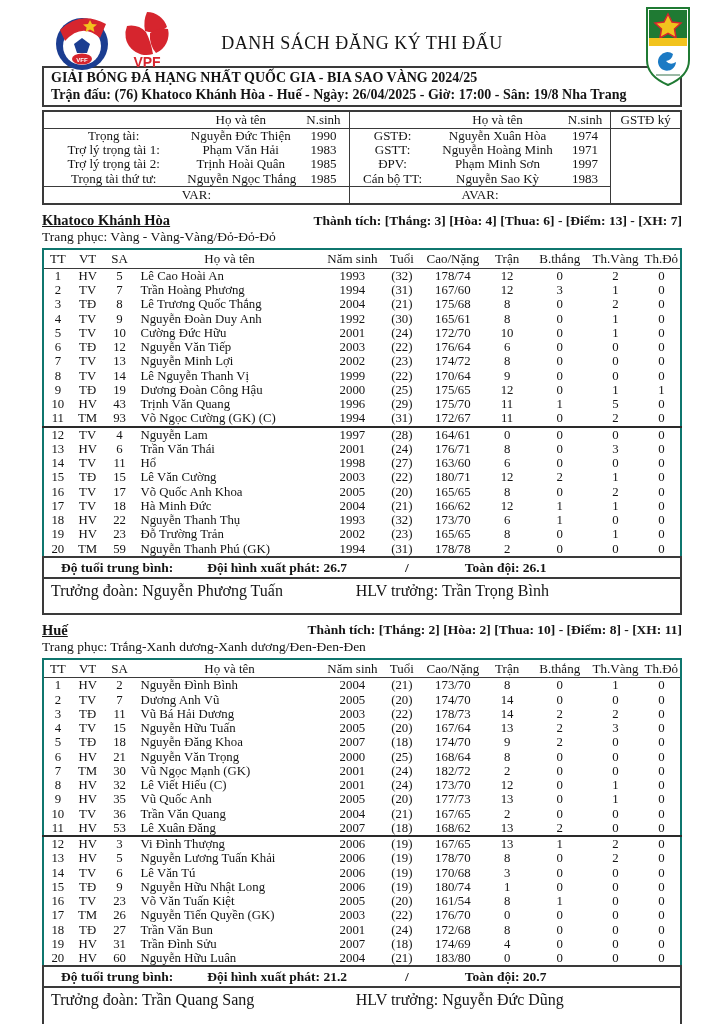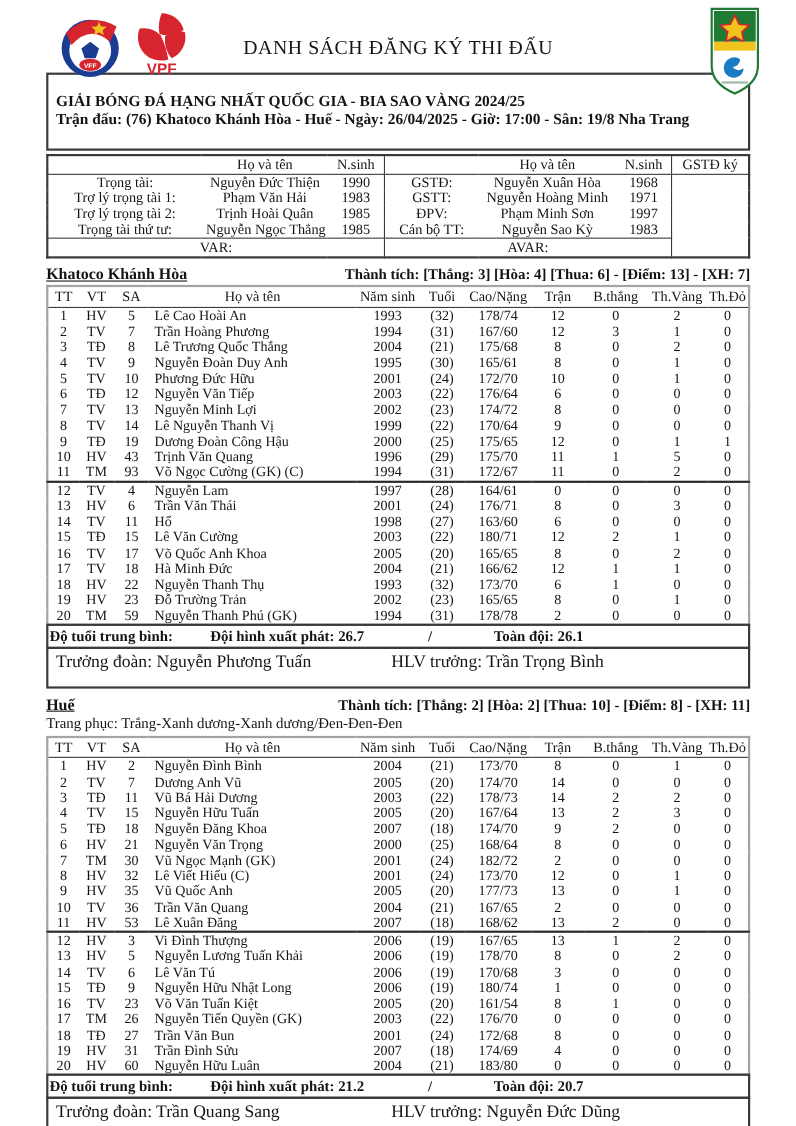--- a/index.html
+++ b/index.html
@@ -7,39 +7,39 @@
     width:724px;height:1024px;background:#ffffff;color:#141414;
     font-family:"Liberation Serif", serif;font-size:13px;overflow:hidden;
   }
   .page{padding:6px 42px 0 42px;position:relative;}
   
   .masthead{position:relative;height:60px;}
   .logos-left{position:absolute;left:8px;top:2px;display:flex;gap:5px;align-items:flex-start;}
   .doc-title{text-align:center;padding-top:27px;font-size:18px;letter-spacing:.5px;white-space:nowrap;}
   .badge-wrap{position:absolute;right:-10px;top:0;}
   
-  .box1{border:2px solid #3a3a3a;padding:17px 7px;font-weight:bold;font-size:14px;line-height:16.5px;}
+  .box1{border:2px solid #3a3a3a;padding:2px 7px;font-weight:bold;font-size:14px;line-height:16.5px;}
   
   .officials{width:100%;border-collapse:collapse;border:2px solid #3a3a3a;margin-top:3px;font-size:13px;table-layout:fixed;}
   .officials td{padding:0 4px;line-height:14.2px;overflow:hidden;white-space:nowrap;text-align:center;}
   .officials .hdr td{text-align:center;border-bottom:1.5px solid #3a3a3a;line-height:16px;}
   .sep-l{border-left:1.5px solid #3a3a3a;}
   .var-row td{border-top:1.5px solid #3a3a3a;line-height:16.5px;}
   .yr{text-align:center;}
   
-  .team-head{display:flex;justify-content:space-between;align-items:flex-start;margin-top:7px;}
+  .team-head{display:flex;justify-content:space-between;align-items:center;margin-top:7px;}
   .team-name{font-weight:bold;text-decoration:underline;font-size:14.5px;}
   .team-record{font-size:13.5px;font-weight:bold;}
   .team-kit{font-size:13.5px;margin:0 0 3px 0;}
-  .roster{width:100%;border-collapse:collapse;border:2px solid #a3a3a3;font-size:12.8px;table-layout:fixed;}
+  .roster{width:100%;border-collapse:collapse;border:2px solid #0f766e;font-size:12.8px;table-layout:fixed;}
   .roster th{font-weight:normal;border-bottom:1.5px solid #3a3a3a;padding:1px 1px;line-height:15.5px;font-size:13px;white-space:nowrap;overflow:hidden;}
   .roster td{text-align:center;line-height:14.25px;padding:0 1px;white-space:nowrap;overflow:hidden;}
   .roster td.name-cell{text-align:left;padding-left:5px;}
   .roster tbody.subs tr:first-child td{border-top:2.5px solid #2a2a2a;}
-  .avg-row{display:flex;border:2px solid #3a3a3a;margin-top:-2px;padding:2px 1px 1px;font-weight:bold;font-size:13.5px;}
+  .avg-row{display:flex;border:2px solid #3a3a3a;margin-top:-2px;padding:2px 17px 1px;font-weight:bold;font-size:13.5px;}
   .avg-start{margin-left:34px;} .avg-slash{margin-left:58px;} .avg-total{margin-left:56px;}
   .staff-row{display:flex;border:2px solid #3a3a3a;margin-top:-2px;padding:3px 7px 13px;font-size:16px;}
   .staff-row .manager{width:49%;}
   .staff-row.tall{padding-bottom:23px;}
 </style>
 </head>
 <body>
 
 <div class="page">
 
@@ -102,21 +102,21 @@
       <td>Họ và tên</td>
       <td>N.sinh</td>
       <td class="sep-l">GSTĐ ký</td>
     </tr>
     <tr>
       <td>Trọng tài:</td>
       <td>Nguyễn Đức Thiện</td>
       <td class="yr">1990</td>
       <td class="sep-l">GSTĐ:</td>
       <td>Nguyễn Xuân Hòa</td>
-      <td class="yr">1968</td>
+      <td class="yr">1974</td>
       <td class="sep-l" rowspan="5"></td>
     </tr>
     <tr>
       <td>Trợ lý trọng tài 1:</td>
       <td>Phạm Văn Hải</td>
       <td class="yr">1983</td>
       <td class="sep-l">GSTT:</td>
       <td>Nguyễn Hoàng Minh</td>
       <td class="yr">1971</td>
     </tr>
@@ -140,20 +140,21 @@
       <td colspan="3">VAR:</td>
       <td colspan="3" class="sep-l">AVAR:</td>
     </tr>
   </tbody>
     </table>
 
   <div class="team-head">
     <span class="team-name">Khatoco Khánh Hòa</span>
     <span class="team-record">Thành tích: [Thắng: 3] [Hòa: 4] [Thua: 6] - [Điểm: 13] - [XH: 7]</span>
   </div>
+  <div class="team-kit">Trang phục: Vàng - Vàng-Vàng/Đỏ-Đỏ-Đỏ</div>
   <table class="roster">
     <colgroup>
       <col style="width:4.5%">
         <col style="width:5%">
         <col style="width:5%">
         <col style="width:29.5%">
       <col style="width:9%">
         <col style="width:6.5%">
         <col style="width:9.5%">
         <col style="width:7.5%">
@@ -214,33 +215,33 @@
           <td>8</td>
           <td>0</td>
           <td>2</td>
           <td>0</td>
         </tr>
         <tr>
           <td>4</td>
           <td>TV</td>
           <td>9</td>
           <td class="name-cell">Nguyễn Đoàn Duy Anh</td>
-          <td>1995</td>
+          <td>1992</td>
           <td>(30)</td>
           <td>165/61</td>
           <td>8</td>
           <td>0</td>
           <td>1</td>
           <td>0</td>
         </tr>
         <tr>
           <td>5</td>
           <td>TV</td>
           <td>10</td>
-          <td class="name-cell">Phương Đức Hữu</td>
+          <td class="name-cell">Cường Đức Hữu</td>
           <td>2001</td>
           <td>(24)</td>
           <td>172/70</td>
           <td>10</td>
           <td>0</td>
           <td>1</td>
           <td>0</td>
         </tr>
         <tr>
           <td>6</td>

